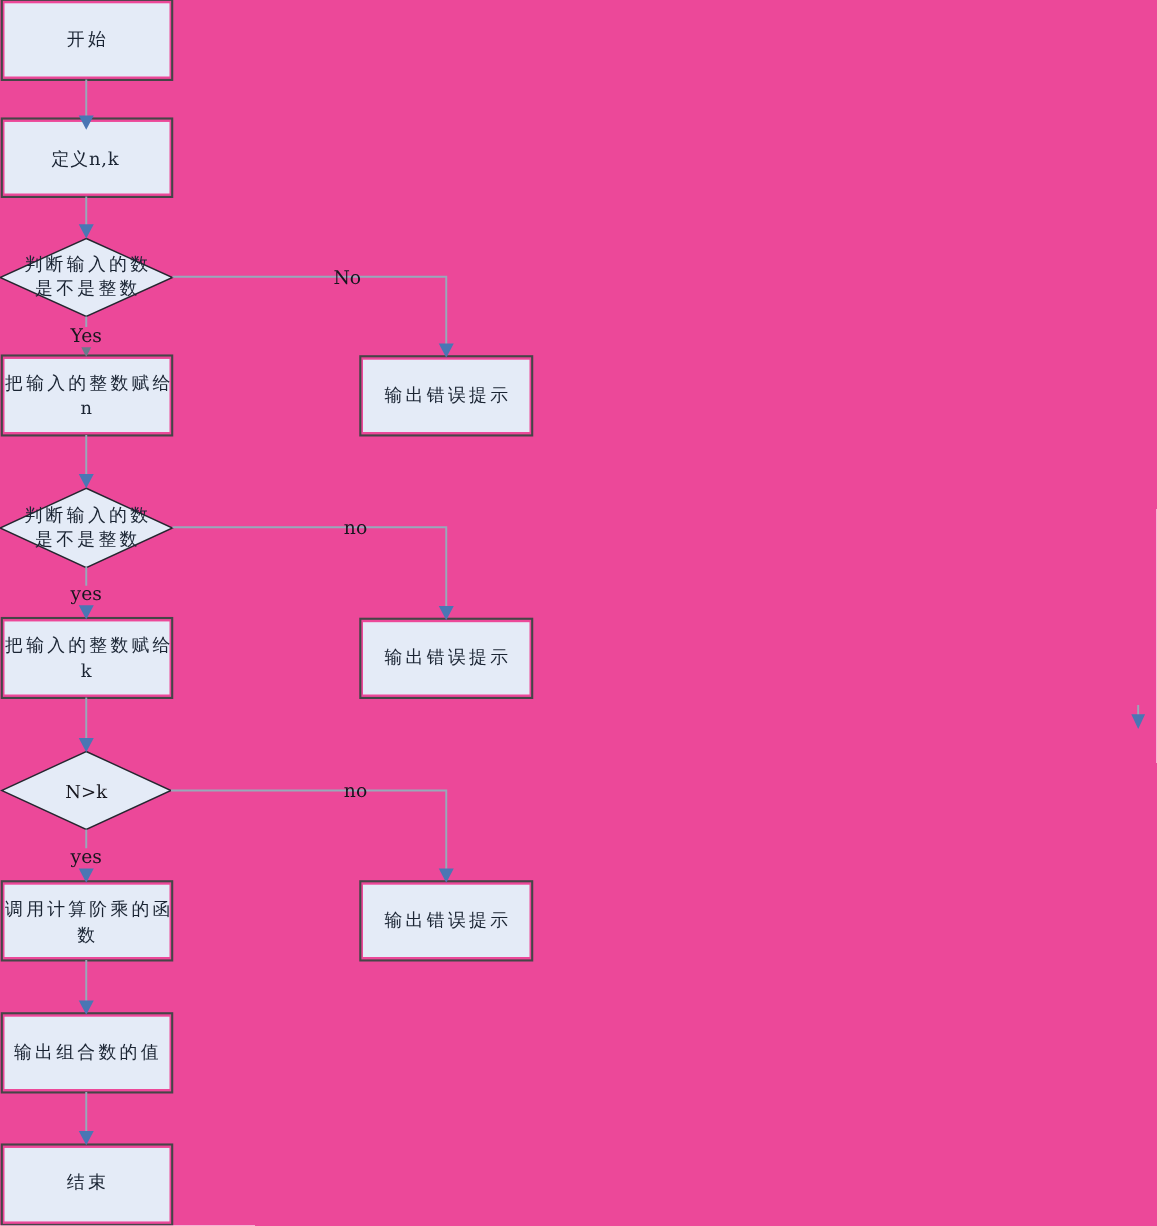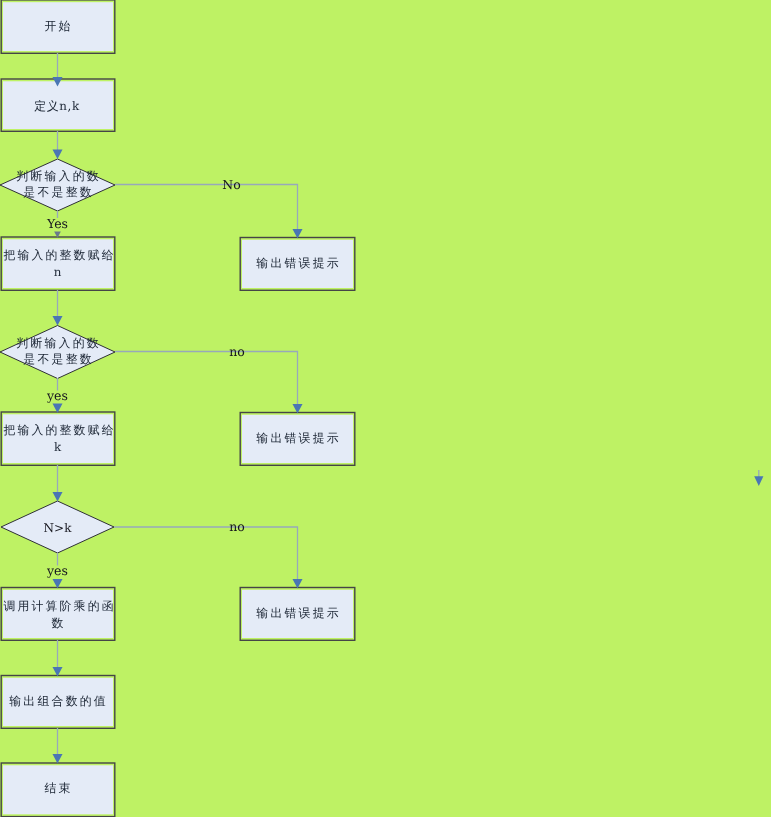--- a/index.html
+++ b/index.html
@@ -1,17 +1,17 @@
 <!DOCTYPE html>
 <html><head>
 <meta charset="utf-8">
 <title>flowchart</title>
 <style>
   html,body{margin:0;padding:0;background:#ffffff;}
-  #page{position:relative;width:771px;height:817px;background:#bef264;overflow:hidden;-webkit-font-smoothing:antialiased;}
+  #page{position:relative;width:771px;height:817px;background:#ec4899;overflow:hidden;-webkit-font-smoothing:antialiased;}
   svg.canvas{position:absolute;left:0;top:0;width:771px;height:817px;display:block;-webkit-font-smoothing:antialiased;}
   text{text-rendering:geometricPrecision;-webkit-font-smoothing:antialiased;}
   body{-webkit-font-smoothing:antialiased;}
   .cjk{font-family:"DejaVu Serif",serif;font-size:11.9px;fill:#1a2433;letter-spacing:2.2px;}
   .cjkw{font-family:"DejaVu Serif",serif;font-size:11.9px;fill:#1a2433;letter-spacing:2.15px;}
   .lat{font-family:"DejaVu Serif",serif;font-size:12px;fill:#16161e;}
   .cjkm{font-family:"DejaVu Serif",serif;font-size:11.9px;fill:#1a2433;letter-spacing:0.6px;}
   .elab{font-family:"DejaVu Serif",serif;font-size:12.5px;fill:#16161e;}
 </style>
 </head>

